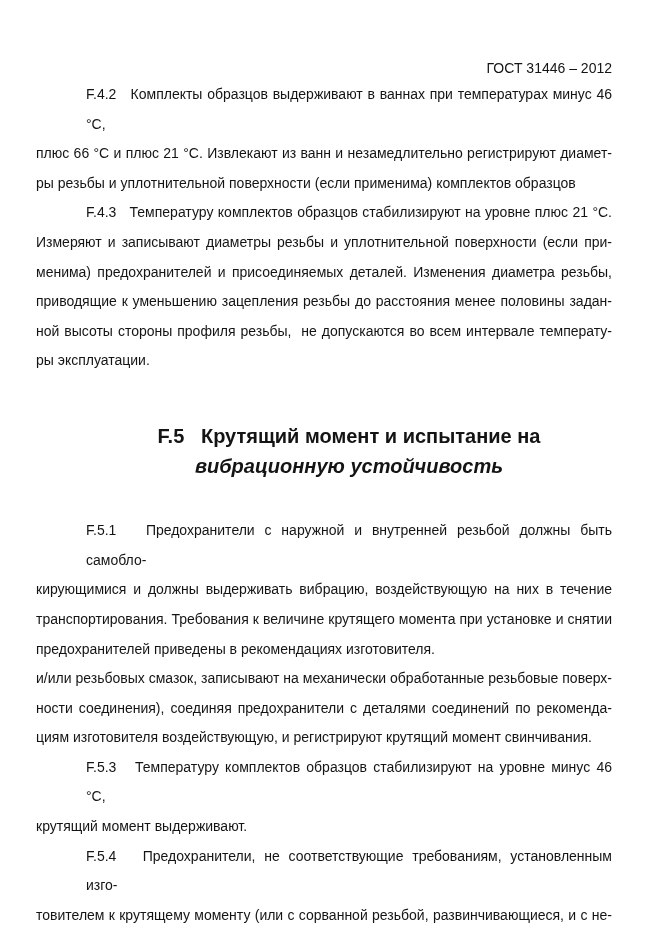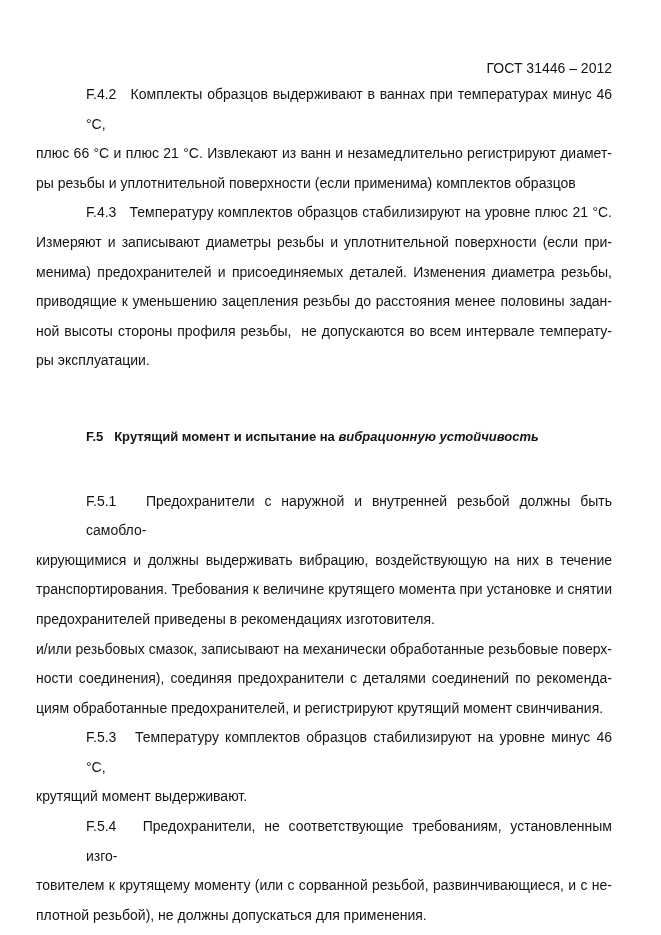--- a/index.html
+++ b/index.html
@@ -33,25 +33,26 @@
   .para { margin: 0; }
   .line {
     font-size: 14px;
     line-height: 29.6px;
     text-align: justify;
     text-align-last: justify;
   }
   .line.indent { padding-left: 50px; }
   .line.last { text-align-last: left; }
   .section-heading {
-    font-size: 13px;
+    font-size: 20px;
     font-weight: bold;
     line-height: 29.6px;
     margin: 46px 0 35px 0;
     padding-left: 50px;
+    text-align: center;
   }
   .section-heading em {
     font-style: italic;
     font-weight: bold;
   }
 </style>
 </head>
 <body>
 
 <div class="page">
@@ -80,21 +81,21 @@
     <section>
         <div class="para">
           <div class="line indent">F.5.1&nbsp;&nbsp; Предохранители с наружной и внутренней резьбой должны быть самобло-</div>
           <div class="line">кирующимися и должны выдерживать вибрацию, воздействующую на них в течение</div>
           <div class="line">транспортирования. Требования к величине крутящего момента при установке и снятии</div>
           <div class="line last">предохранителей приведены в рекомендациях изготовителя.</div>
         </div>
         <div class="para">
           <div class="line">и/или резьбовых смазок, записывают на механически обработанные резьбовые поверх-</div>
           <div class="line">ности соединения), соединяя предохранители с деталями соединений по рекоменда-</div>
-          <div class="line last">циям обработанные предохранителей, и регистрируют крутящий момент свинчивания.</div>
+          <div class="line last">циям изготовителя воздействующую, и регистрируют крутящий момент свинчивания.</div>
         </div>
         <div class="para">
           <div class="line indent">F.5.3&nbsp;&nbsp; Температуру комплектов образцов стабилизируют на уровне минус 46 °С,</div>
           <div class="line last">крутящий момент выдерживают.</div>
         </div>
         <div class="para">
           <div class="line indent">F.5.4&nbsp;&nbsp; Предохранители, не соответствующие требованиям, установленным изго-</div>
           <div class="line">товителем к крутящему моменту (или с сорванной резьбой, развинчивающиеся, и с не-</div>
           <div class="line last">плотной резьбой), не должны допускаться для применения.</div>
         </div>

